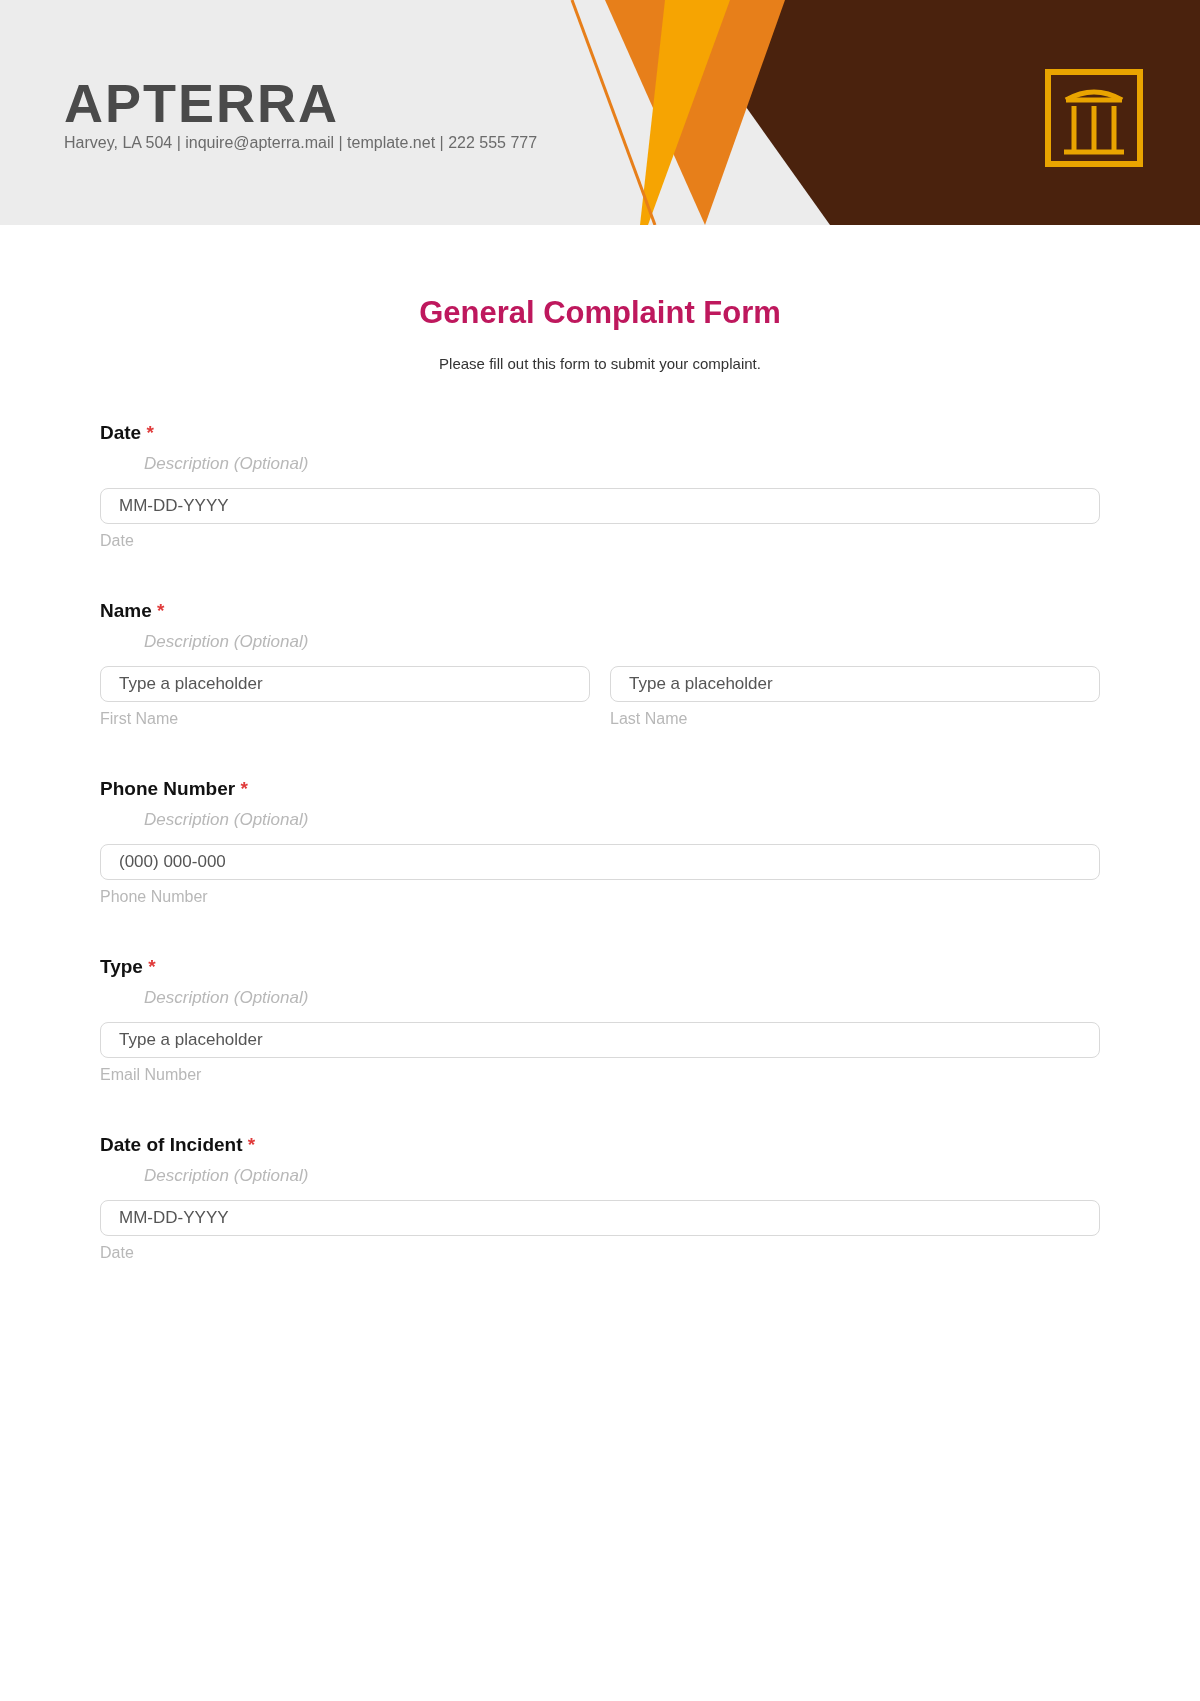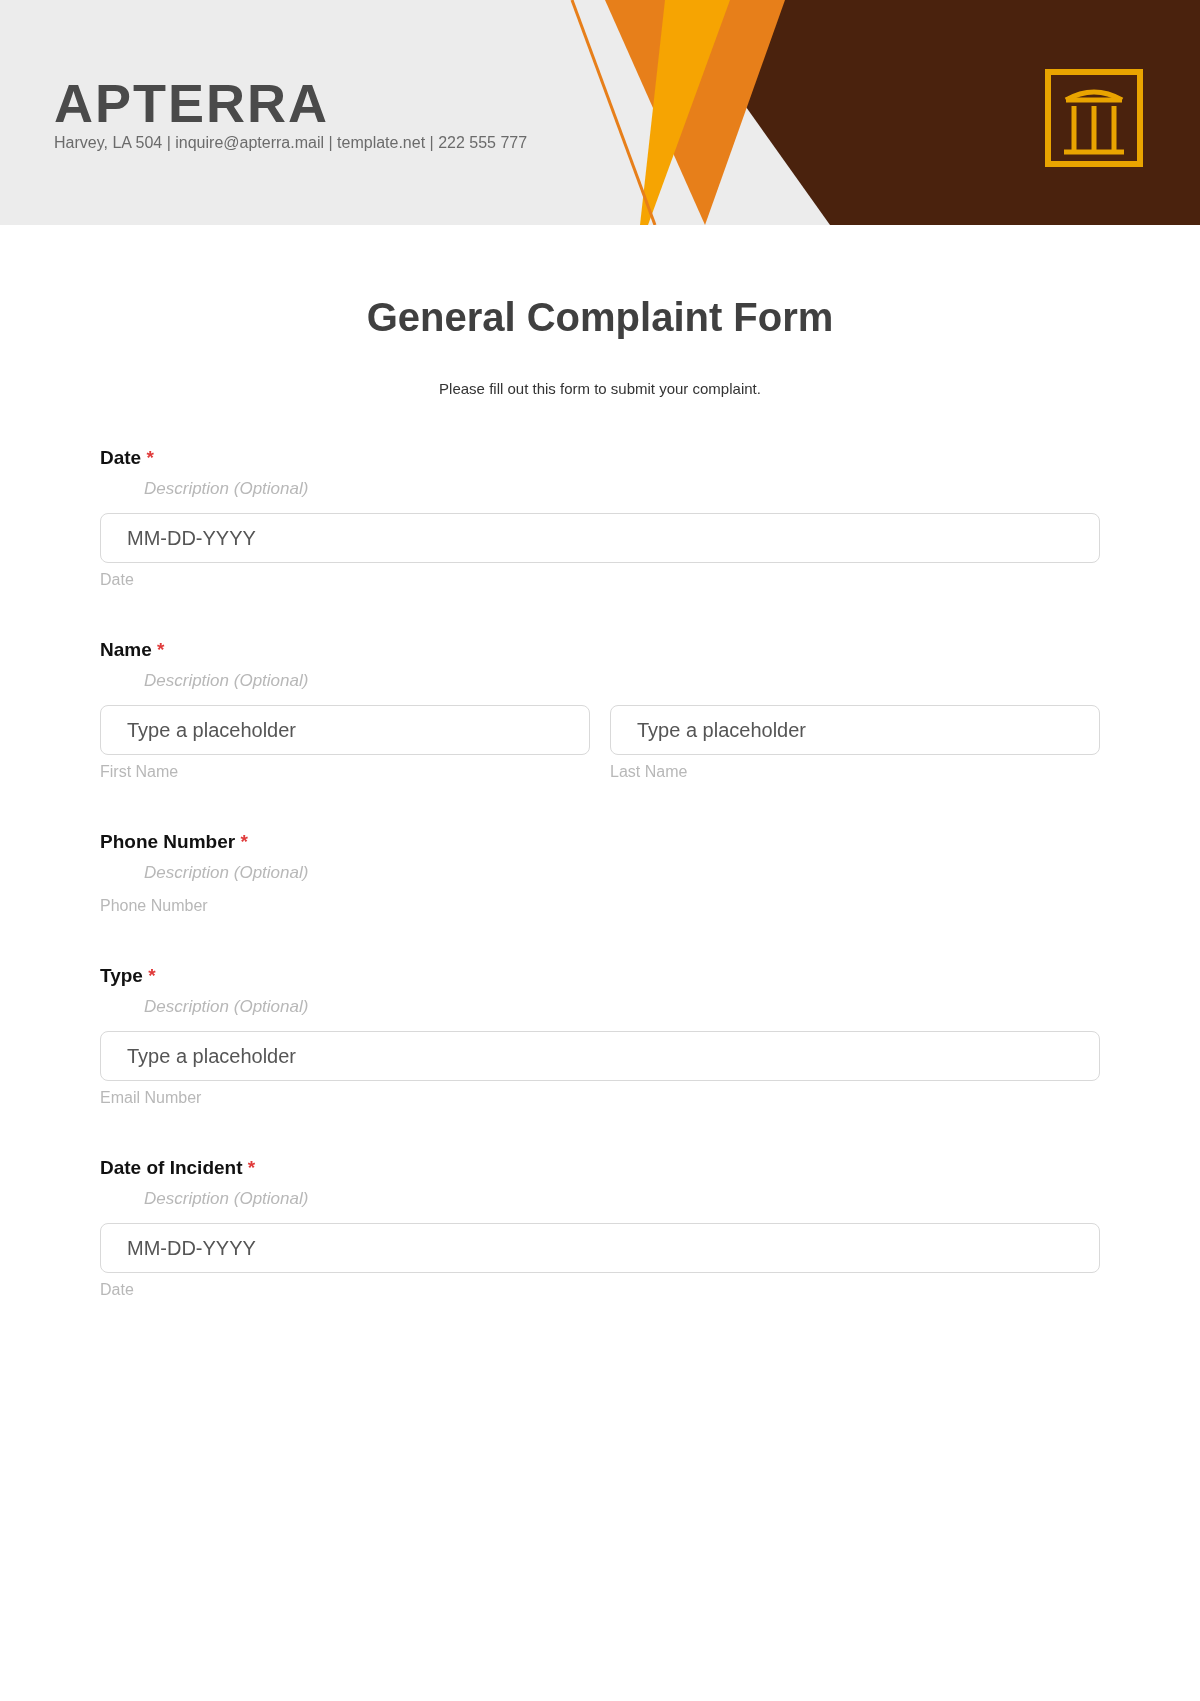--- a/index.html
+++ b/index.html
@@ -9,21 +9,21 @@
     width: 1200px;
   }
   .header {
     position: relative;
     height: 225px;
     background: #ececec;
     overflow: hidden;
   }
   .brand {
     position: absolute;
-    left: 54px;
+    left: 64px;
     top: 72px;
   }
   .brand-name {
     font-size: 54px;
     font-weight: 800;
     letter-spacing: 2px;
     color: #4a4a4a;
   }
   .brand-sub {
     margin-top: 0;
@@ -35,24 +35,24 @@
     right: 0;
     top: 0;
     height: 225px;
     width: 700px;
   }
   .form-wrap {
     padding: 70px 100px 40px 100px;
   }
   .form-title {
     text-align: center;
-    font-size: 40px;
+    font-size: 31px;
     font-weight: 800;
-    color: #404040;
-    margin-bottom: 40px;
+    color: #be185d;
+    margin-bottom: 24px;
   }
   .form-sub {
     text-align: center;
     font-size: 15px;
     color: #333;
     margin-bottom: 50px;
   }
   .field-block {
     margin-bottom: 50px;
   }
@@ -72,25 +72,25 @@
     margin-bottom: 14px;
     margin-left: 44px;
   }
   .input-row {
     display: flex;
     gap: 20px;
   }
   .input-col { flex: 1; }
   .form-input {
     width: 100%;
-    height: 50px;
+    height: 36px;
     border: 1px solid #d9d9d9;
     border-radius: 8px;
-    padding: 0 26px;
-    font-size: 20px;
+    padding: 0 18px;
+    font-size: 17px;
     color: #333;
     background: #fff;
     outline: none;
   }
   .form-input::placeholder { color: #555; }
   .sublabel {
     font-size: 16px;
     color: #b8b8b8;
     margin-top: 8px;
   }
@@ -154,20 +154,21 @@
       </div>
     </div>
   </div>
 
   <div class="field-block">
     <div class="field-label">
       <span>Phone Number</span>
       <span class="req">*</span>
     </div>
     <div class="field-desc">Description (Optional)</div>
+    <input class="form-input" placeholder="(000) 000-000" style="">
     <div class="sublabel">Phone Number</div>
   </div>
 
   <div class="field-block">
     <div class="field-label">
       <span>Type</span>
       <span class="req">*</span>
     </div>
     <div class="field-desc">Description (Optional)</div>
     <input class="form-input" placeholder="Type a placeholder" style="">

